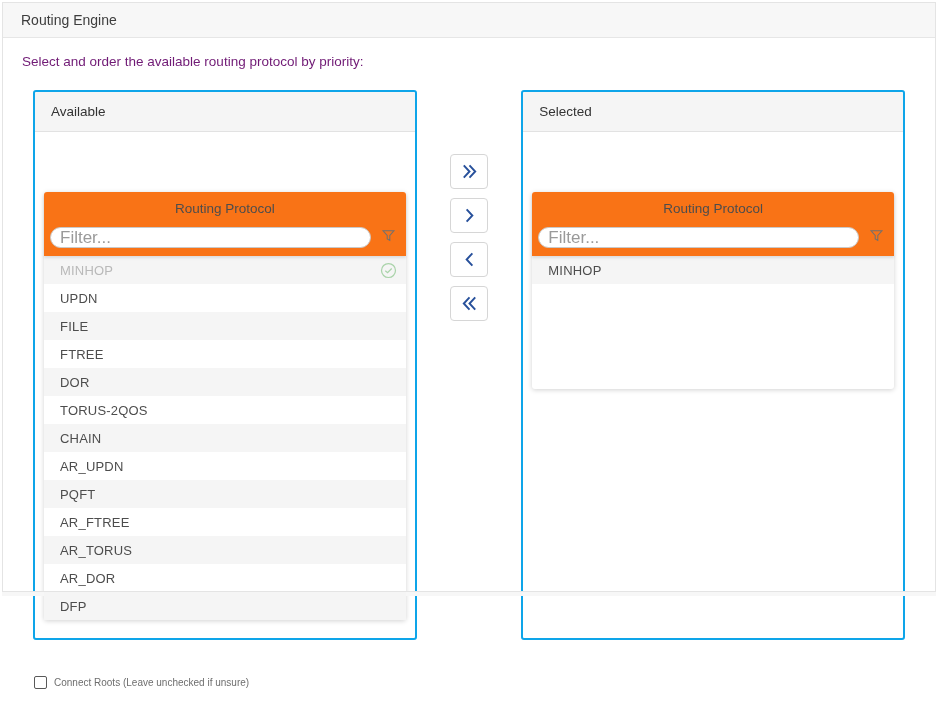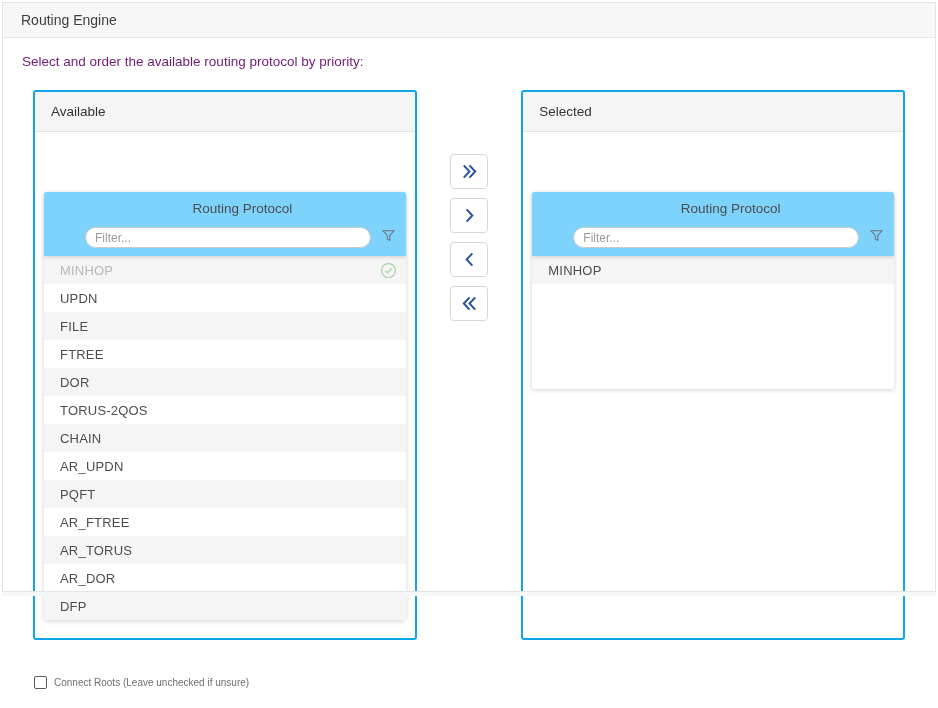--- a/index.html
+++ b/index.html
@@ -59,24 +59,23 @@
   .table-card {
     position: relative;
     margin: 60px 9px 0 9px;
     background: #fff;
     border-radius: 3px;
     box-shadow: 0 1px 5px rgba(0,0,0,0.18);
   }
   .t-head {
     position: relative;
     z-index: 2;
-    background: #7dd3fc;
+    background: #f97316;
     border-radius: 3px 3px 0 0;
     box-shadow: 0 2px 3px rgba(0,0,0,0.10);
-    padding-left: 35px;
   }
   .t-colhead {
     height: 33px;
     display: flex;
     align-items: center;
     justify-content: center;
     font-size: 13.5px;
     color: #4d4d4d;
   }
   .t-filter {
@@ -86,21 +85,21 @@
     gap: 10px;
     padding: 0 10px 6px 6px;
   }
   .filter-input {
     flex: 1;
     height: 21px;
     border: 1px solid #c9c9c9;
     border-radius: 11px;
     padding: 0 9px;
     font-family: "Liberation Sans", sans-serif;
-    font-size: 12px;
+    font-size: 17px;
     color: #4d4d4d;
     outline: none;
     background: #fff;
   }
   .filter-input::placeholder { color: #9a9a9a; }
   .head-sep {
     position: absolute;
     top: 0; right: 2px;
     width: 1px; height: 64px;
     background: #e8e8e8;

